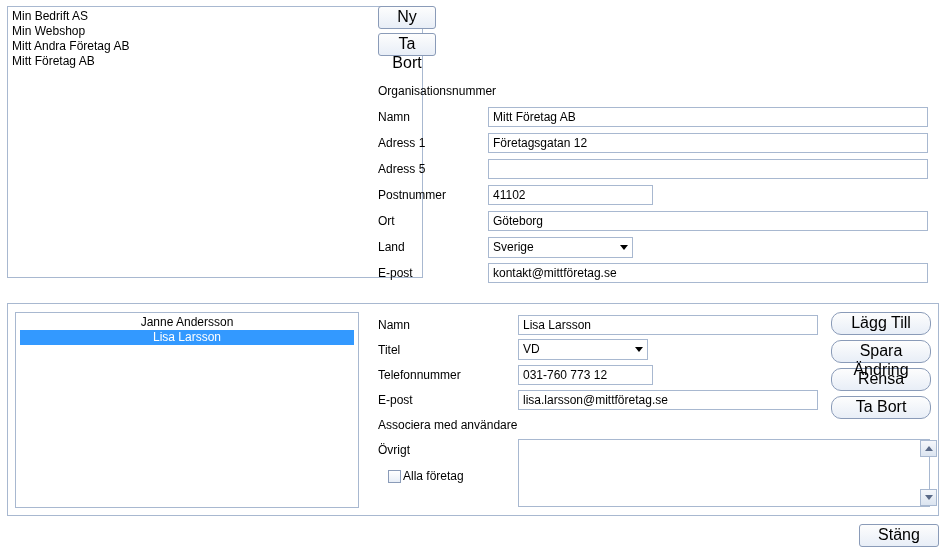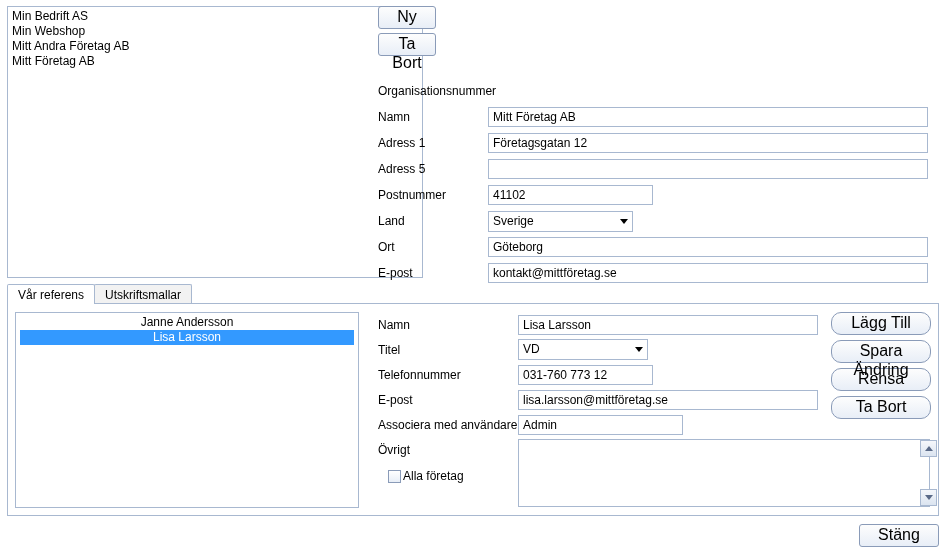--- a/index.html
+++ b/index.html
@@ -214,40 +214,36 @@
     </div>
     <div class="row">
       <div class="label">Adress 5</div>
       <input class="text-input wide" value="" style="">
     </div>
     <div class="row">
       <div class="label">Postnummer</div>
       <input class="text-input narrow" value="41102" style="">
     </div>
     <div class="row">
+      <div class="label">Ort</div>
+      <input class="text-input wide" value="Göteborg" style="">
+    </div>
+    <div class="row">
       <div class="label">Land</div>
       <div class="select narrow">
         <span>Sverige</span>
         <span class="caret"></span>
       </div>
     </div>
     <div class="row">
-      <div class="label">Ort</div>
-      <input class="text-input wide" value="Göteborg" style="">
-    </div>
-    <div class="row">
       <div class="label">E-post</div>
       <input class="text-input wide" value="kontakt@mittföretag.se" style="">
     </div>
   </div>
 
-  <div class="tabstrip">
-    <div class="tab active">Vår referens</div>
-    <div class="tab">Utskriftsmallar</div>
-  </div>
 
   <div class="tab-panel">
 
     <div class="ref-list">
       <div class="item">Janne Andersson</div>
       <div class="item selected">Lisa Larsson</div>
     </div>
 
     <div class="form-ref">
       <div class="row">
@@ -264,21 +260,20 @@
       <div class="row">
         <div class="label">Telefonnummer</div>
         <input class="text-input ref-narrow" value="031-760 773 12" style="">
       </div>
       <div class="row">
         <div class="label">E-post</div>
         <input class="text-input ref-wide" value="lisa.larsson@mittföretag.se" style="">
       </div>
       <div class="row">
         <div class="label">Associera med användare</div>
-        <input class="text-input" style="width: 165px;" value="Admin">
       </div>
       <div class="row">
         <div class="label">Övrigt</div>
       </div>
     </div>
 
     <div class="checkbox-wrap">
       <div class="checkbox"></div>
       <span>Alla företag</span>
     </div>

